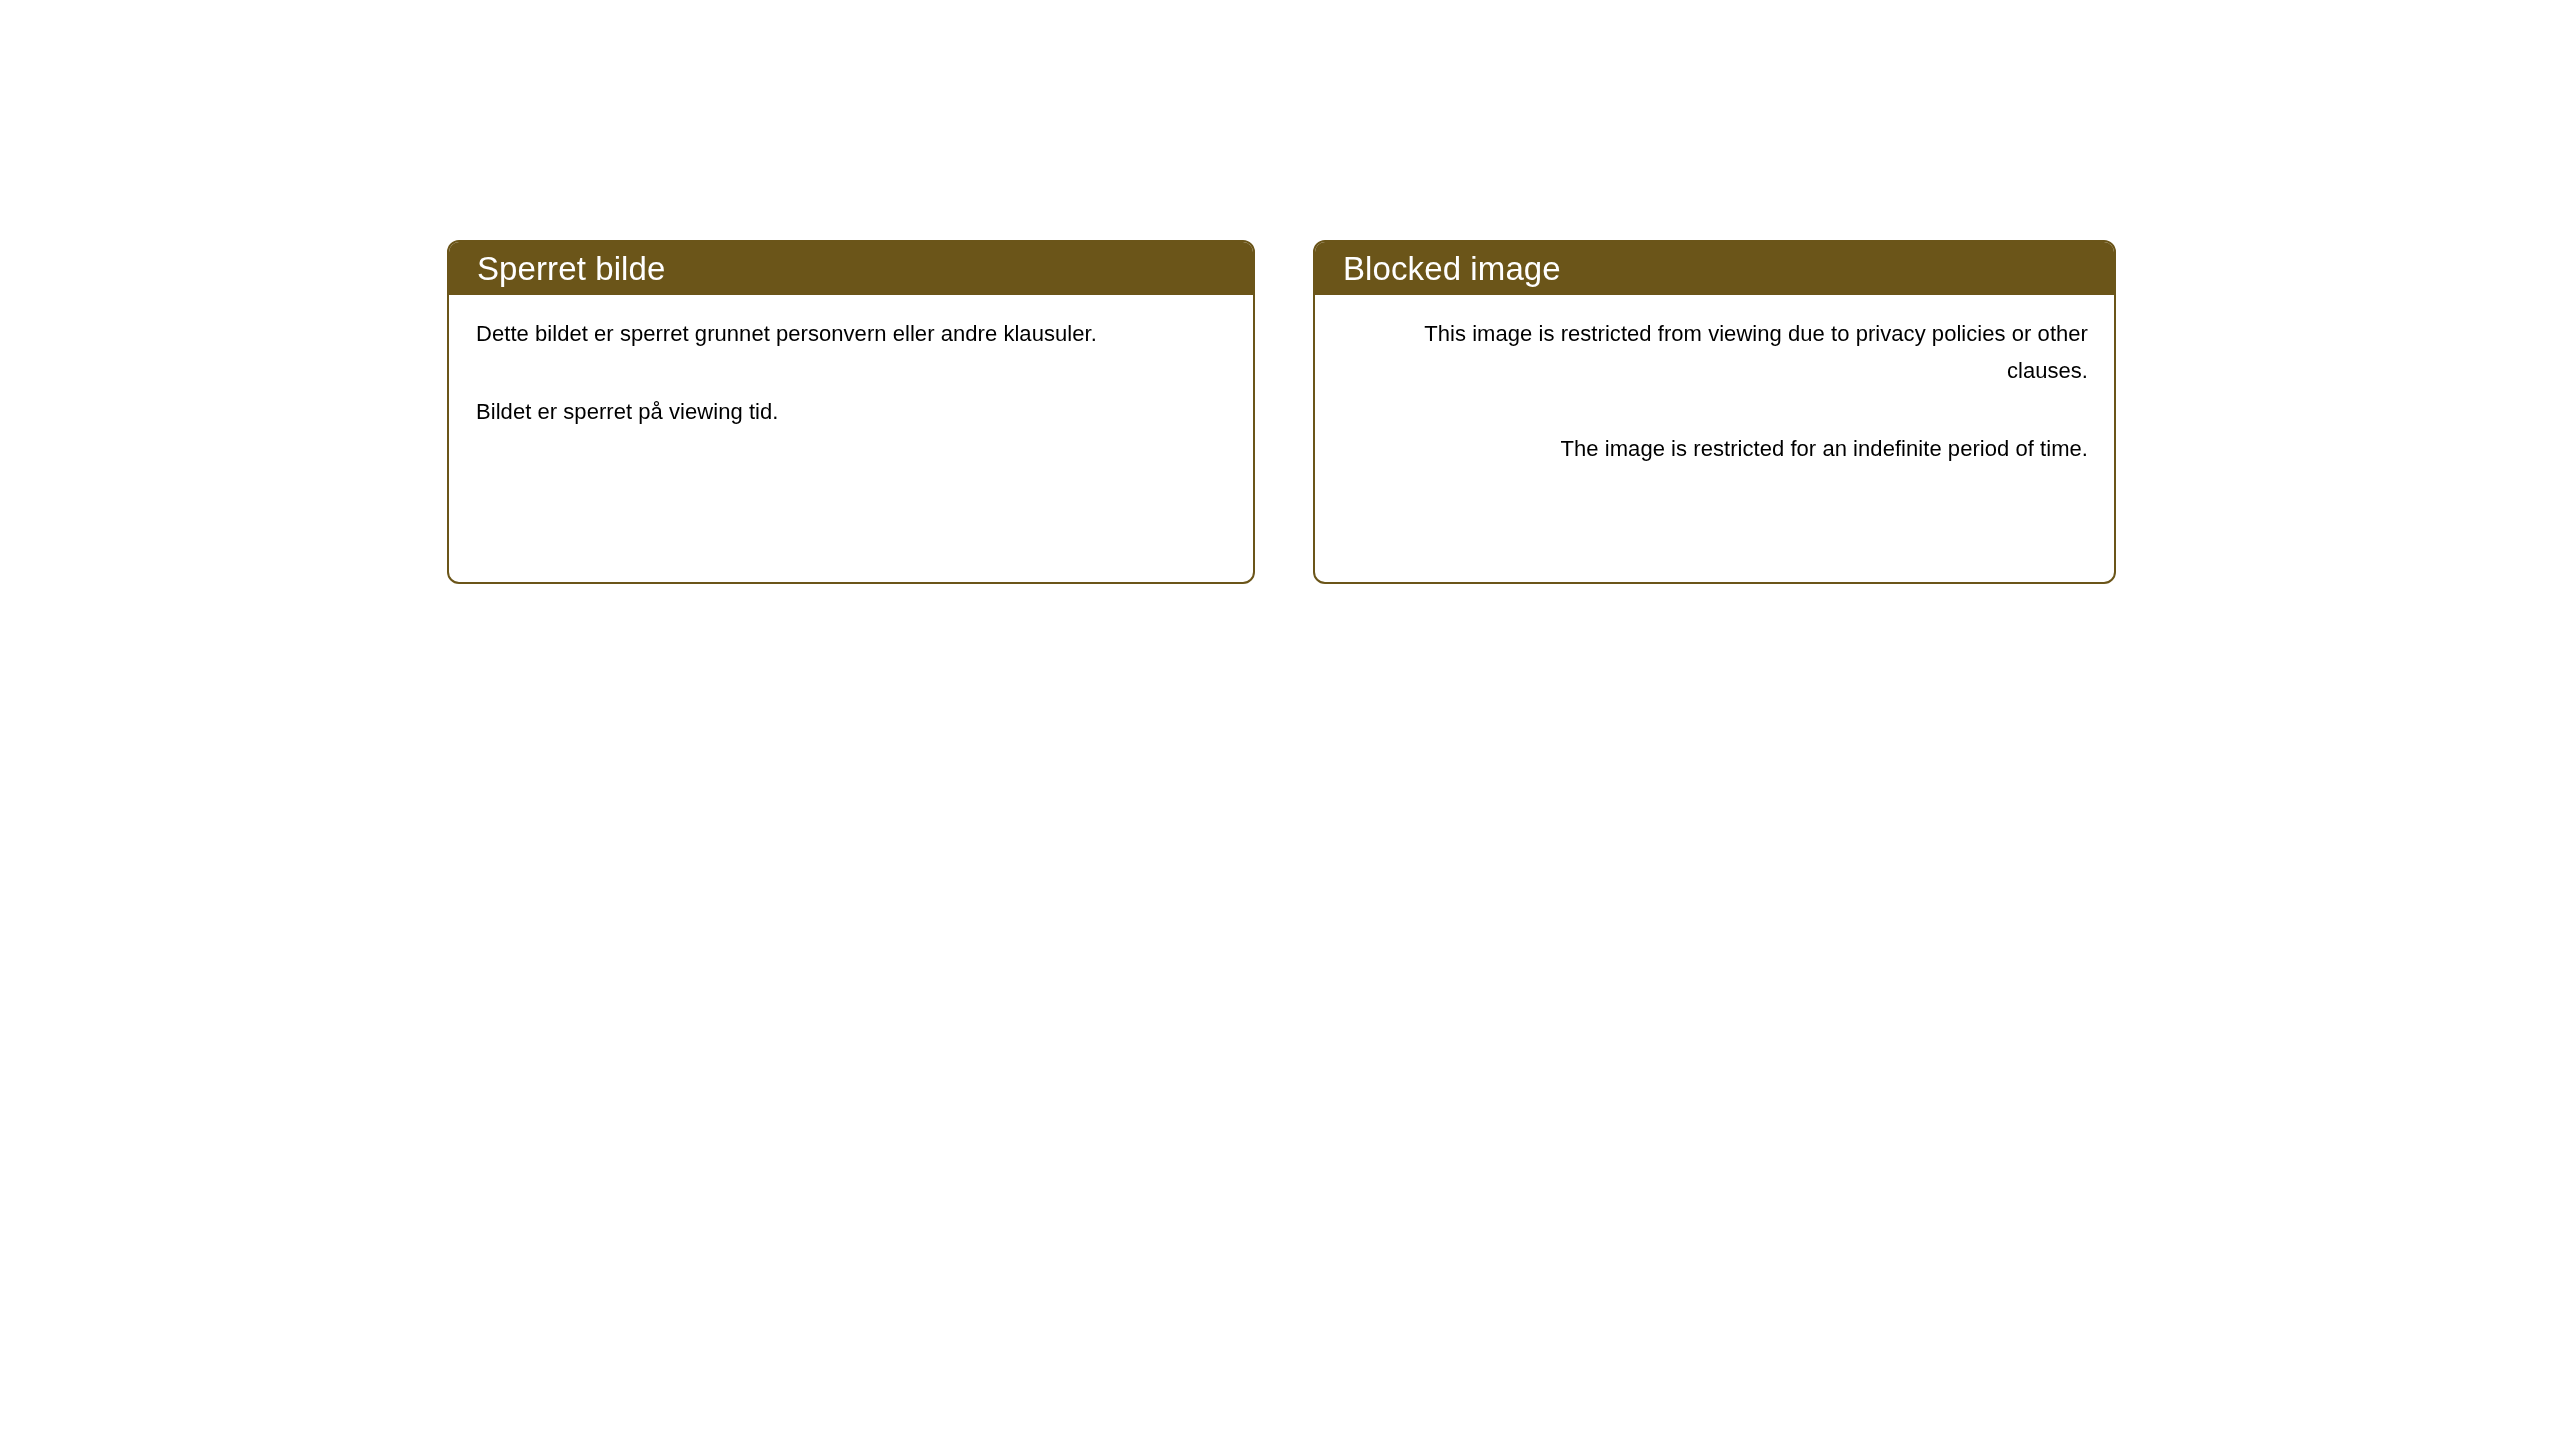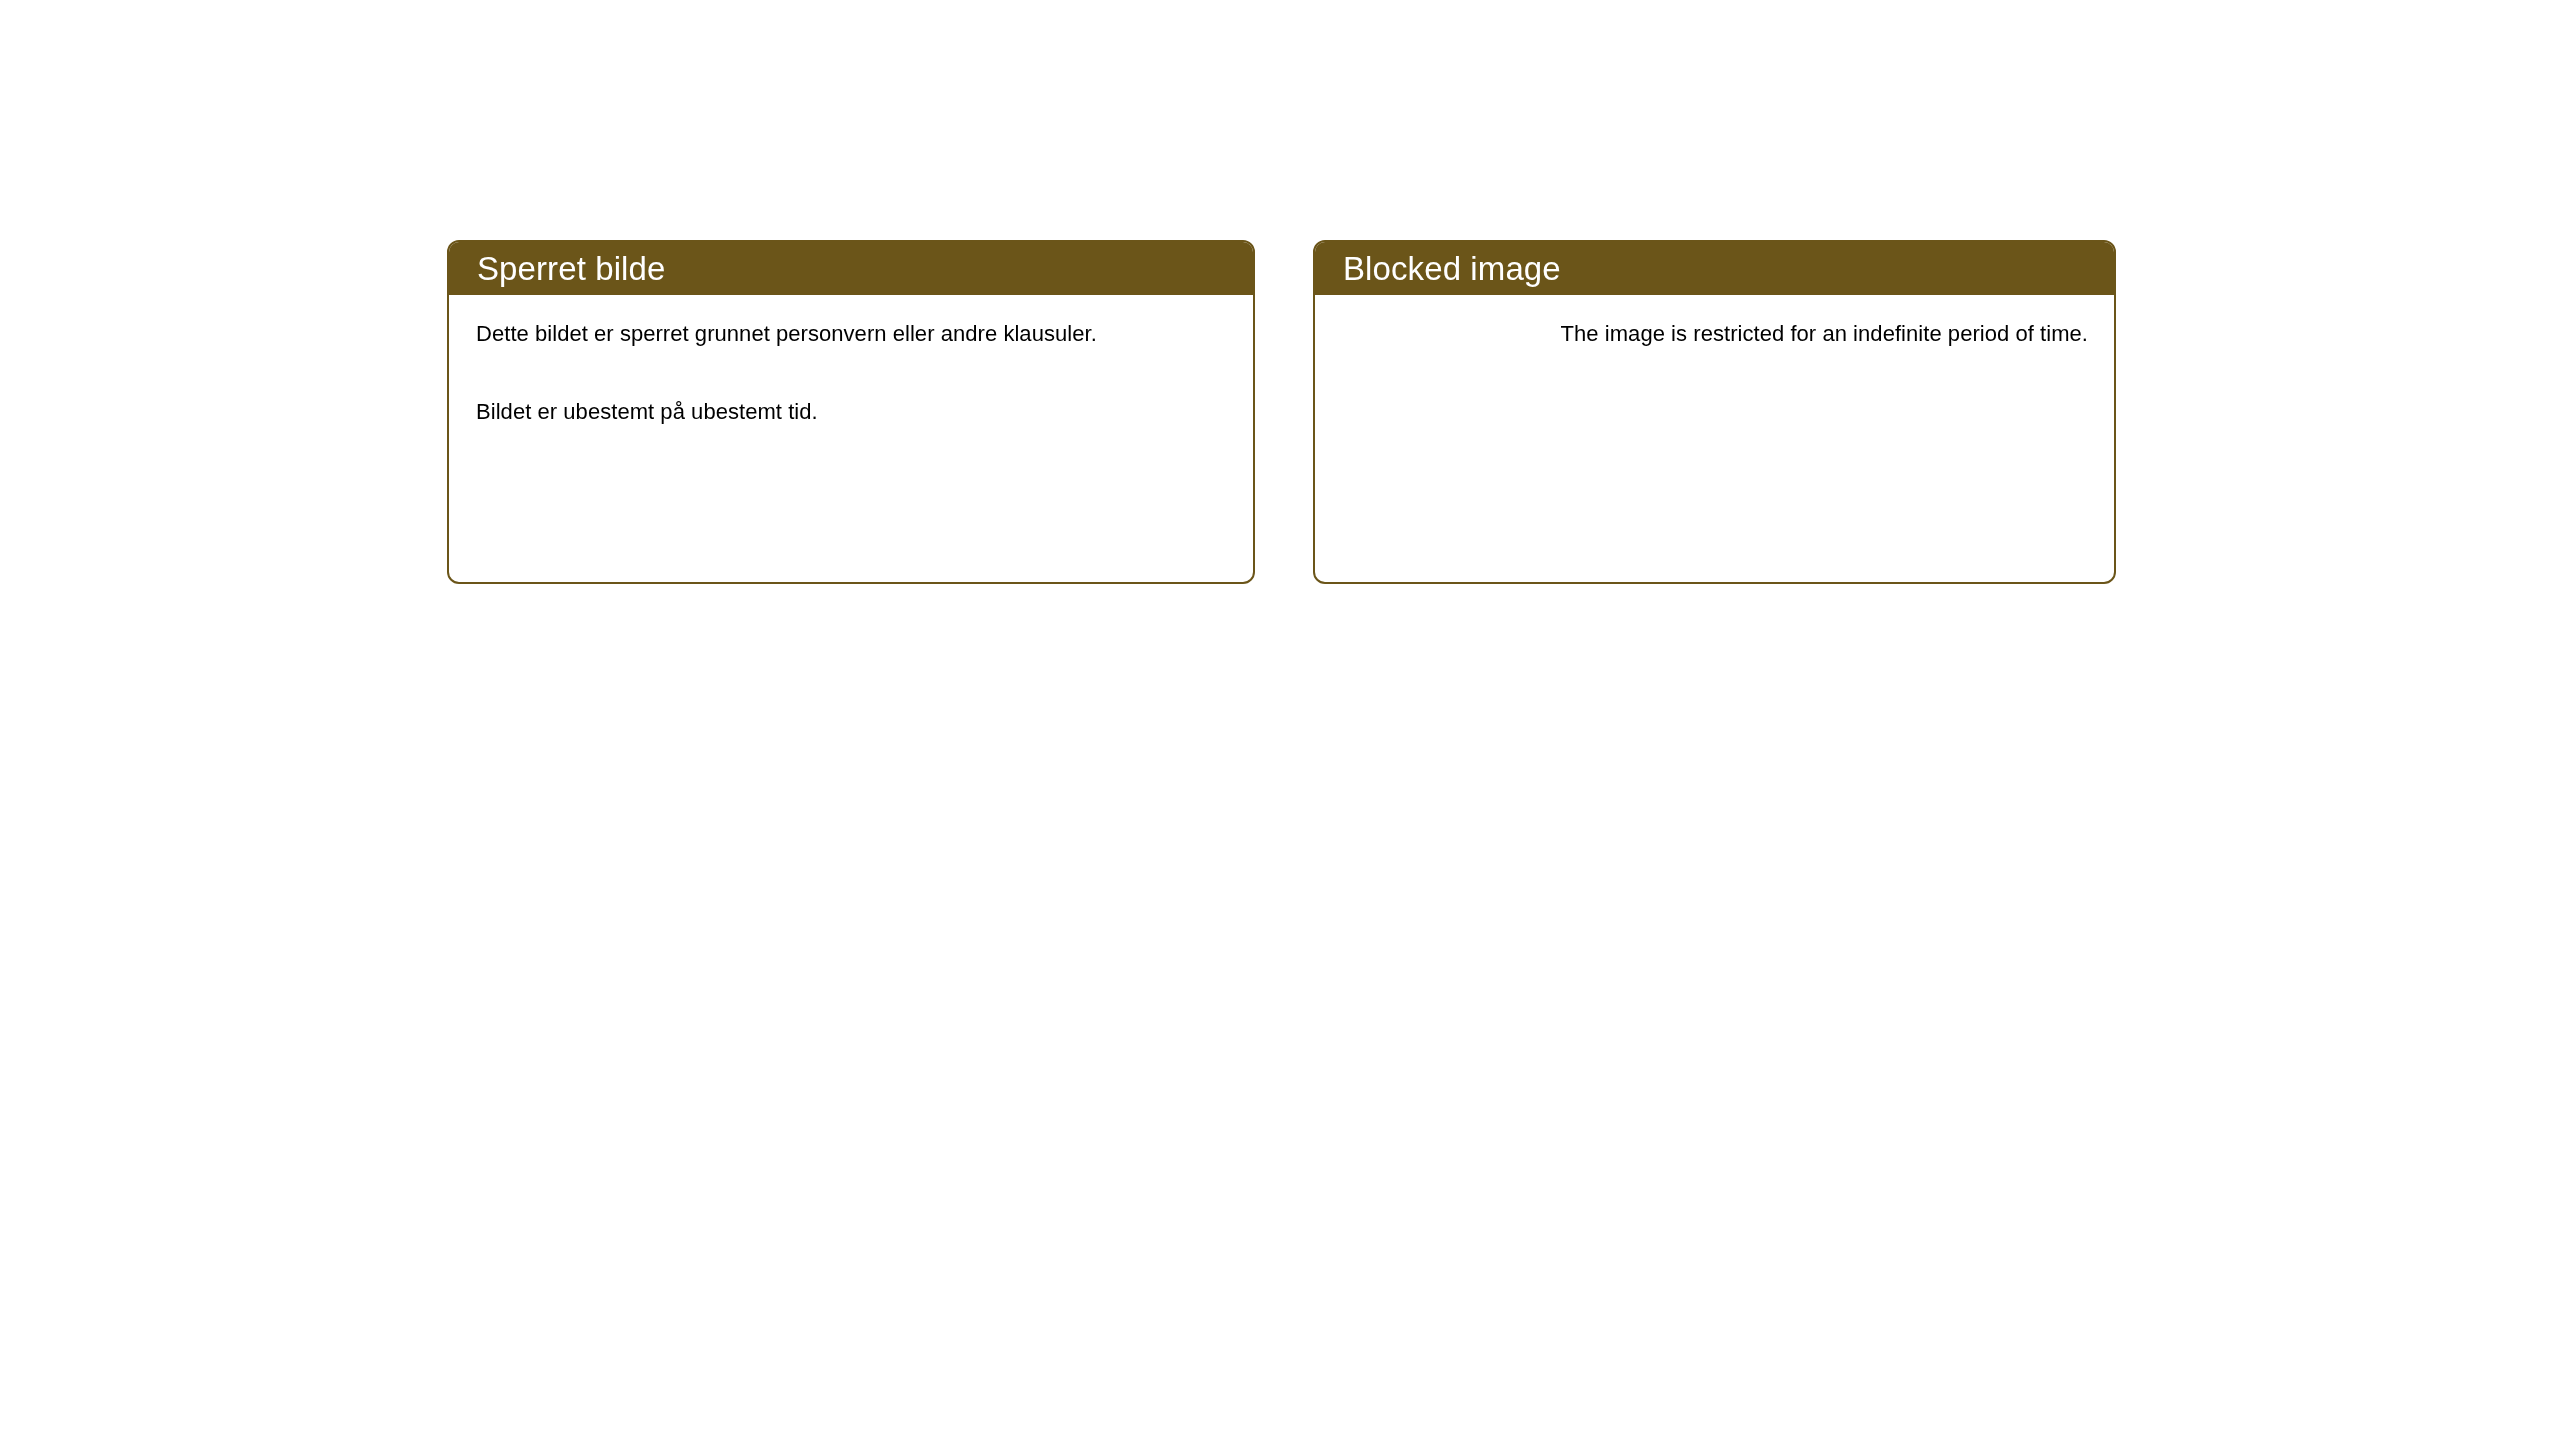--- a/index.html
+++ b/index.html
@@ -86,26 +86,27 @@
 <body>
 
 <div id="stage">
 
   <section class="notice-card" id="card-no">
     <div class="notice-header">
       <span class="notice-title">Sperret bilde</span>
     </div>
     <div class="notice-body">
       <p class="notice-paragraph">Dette bildet er sperret grunnet personvern eller andre klausuler.</p>
-      <p class="notice-paragraph">Bildet er ubestemt på ubestemt tid.</p>
+      <p class="notice-paragraph">Bildet er sperret på viewing tid.</p>
     </div>
   </section>
 
   <section class="notice-card" id="card-en">
     <div class="notice-header">
       <span class="notice-title">Blocked image</span>
     </div>
     <div class="notice-body">
+      <p class="notice-paragraph">This image is restricted from viewing due to privacy policies or other clauses.</p>
       <p class="notice-paragraph">The image is restricted for an indefinite period of time.</p>
     </div>
   </section>
 
 </div>
 
 </body></html>

